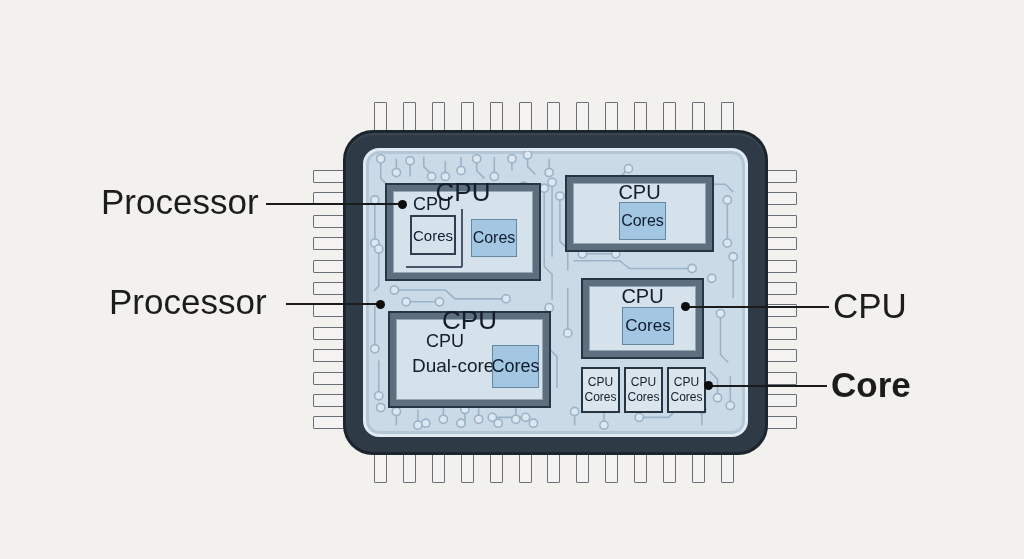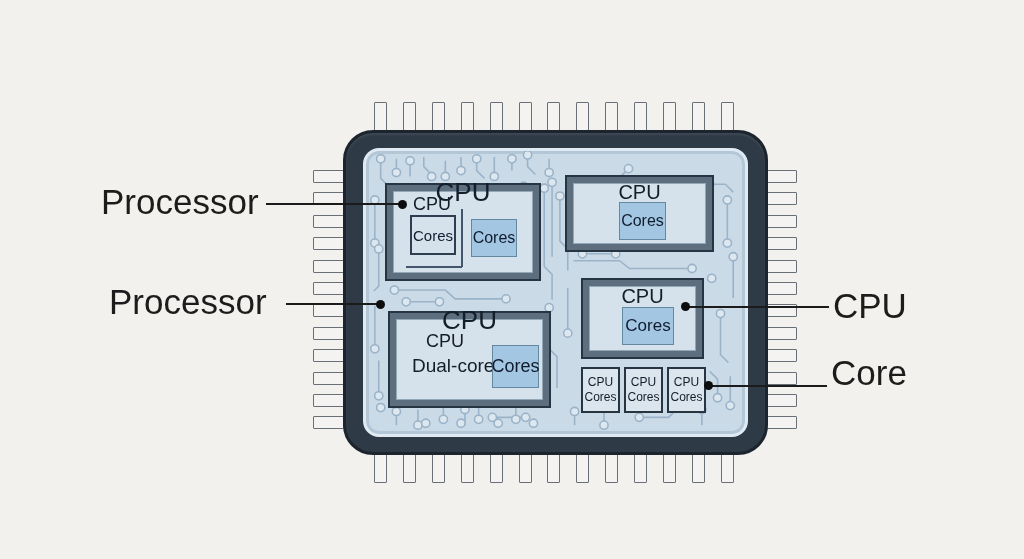--- a/index.html
+++ b/index.html
@@ -284,14 +284,14 @@
 
   <div class="leader" style="left:686px; top:306px; width:143px;"></div>
   <div class="dot" style="left:681px; top:302px;"></div>
 
   <div class="leader" style="left:709px; top:385px; width:118px;"></div>
   <div class="dot" style="left:704px; top:381px;"></div>
 
   <div class="label" style="left:101px; top:181px;">Processor</div>
   <div class="label" style="left:109px; top:281px;">Processor</div>
   <div class="label" style="left:833px; top:285px;">CPU</div>
-  <div class="label" style="left:831px; top:352px;">Core</div>
+  <div class="label" style="left:831px; top:364px;font-weight:bold;">Core</div>
 </div>
 
 </body></html>

